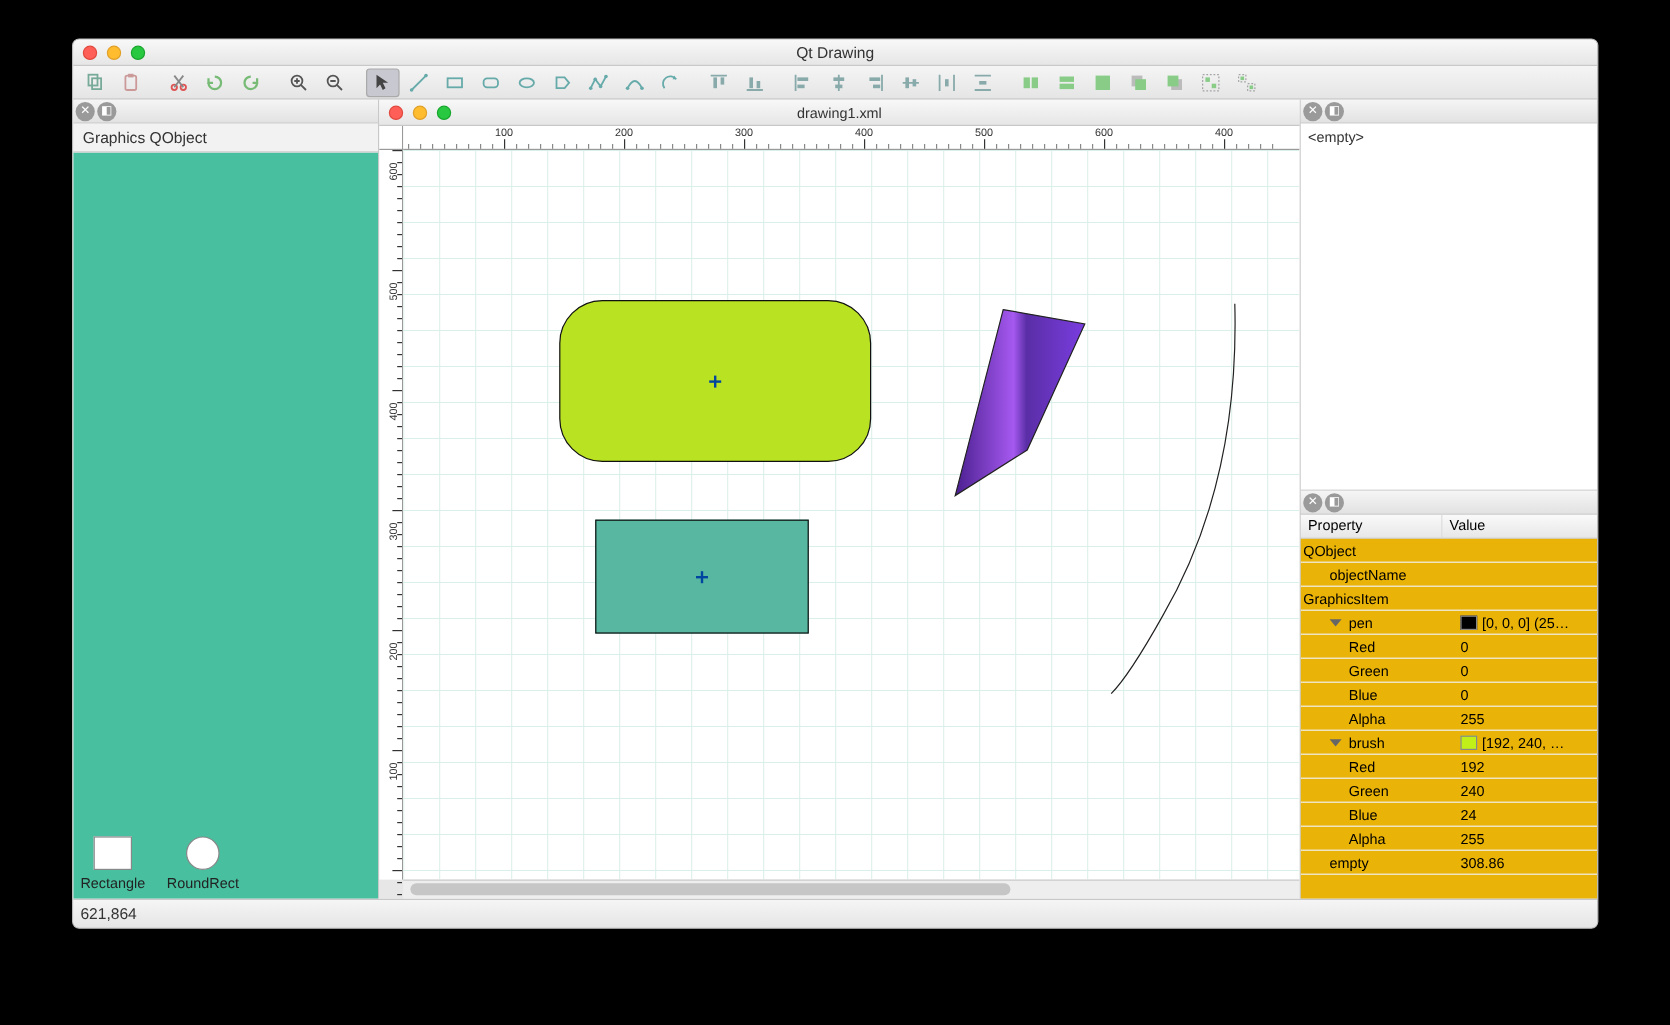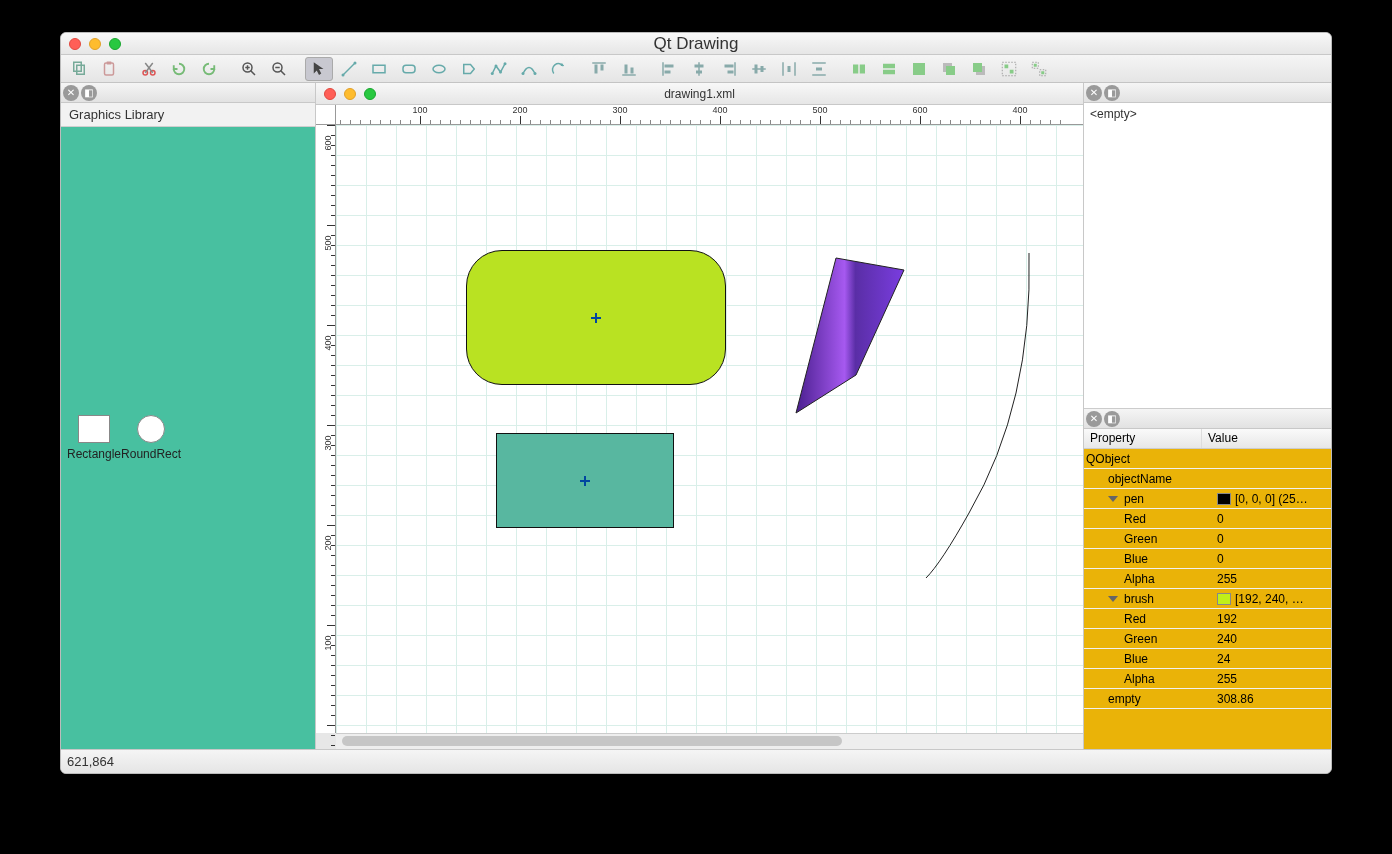--- a/index.html
+++ b/index.html
@@ -24,21 +24,21 @@
   display: flex;
   align-items: center;
   position: relative;
   border-bottom: 1px solid #c8c8c8;
 }
 .traffic-lights { display: flex; gap: 8px; margin-left: 8px; }
 .tl { width: 12px; height: 12px; border-radius: 50%; }
 .tl.red { background: #ff5f57; border: .5px solid #e1493f; }
 .tl.yellow { background: #febc2e; border: .5px solid #e1a028; }
 .tl.green { background: #28c840; border: .5px solid #19a62f; }
-.titlebar .title { position: absolute; left: 0; right: 0; text-align: center; font-size: 17px; color: #333; }
+.titlebar .title { position: absolute; left: 0; right: 0; text-align: center; font-size: 13px; color: #333; }
 
 .toolbar {
   height: 28px;
   background: linear-gradient(#f5f5f5,#e5e5e5);
   display: flex;
   align-items: center;
   gap: 2px;
   padding: 0 4px;
   border-bottom: 1px solid #c4c4c4;
 }
@@ -86,21 +86,22 @@
   width:0; height:0;
   border-top: 22px solid transparent;
   border-left: 18px solid #f2f2f2;
 }
 
 .library-body {
   flex: 1;
   background: #48c0a0;
   padding: 6px;
   display: flex;
-  align-items: center;
+  gap: 18px;
+  align-items: flex-end;
 }
 .lib-item { text-align: center; font-size: 12px; color: #222; }
 .lib-shape { width: 32px; height: 28px; background: #fff; border: 1px solid #888; margin: 0 auto 4px; }
 .lib-shape.round { border-radius: 50%; width: 28px; height: 28px; }
 
 .center-panel { flex: 1; display: flex; flex-direction: column; background: #e7e7e7; }
 .doc-title {
   height: 22px;
   background: linear-gradient(#f8f8f8,#e6e6e6);
   display: flex; align-items: center; position: relative;
@@ -393,21 +394,21 @@
       </div>
   </div>
 
   <div class="main-area">
 
     <div class="panel-left">
       <div class="panel-header">
         <div class="mini-btn">✕</div>
         <div class="mini-btn">◧</div>
       </div>
-      <div class="tab-label">Graphics Library</div>
+      <div class="tab-label">Graphics QObject</div>
       <div class="library-body">
         <div class="lib-item">
           <div class="lib-shape"></div>
           <div>Rectangle</div>
         </div>
         <div class="lib-item">
           <div class="lib-shape round"></div>
           <div>RoundRect</div>
         </div>
       </div>
@@ -629,20 +630,24 @@
         </div>
         <div class="props-body">
           <div class="prow section">
               <div class="k">QObject</div>
               <div class="v"></div>
             </div>
           <div class="prow sub">
               <div class="k">objectName</div>
               <div class="v"></div>
             </div>
+          <div class="prow section">
+              <div class="k">GraphicsItem</div>
+              <div class="v"></div>
+            </div>
           <div class="prow sub">
             <div class="k">
                 <span class="disclose"></span>
                 <span>pen</span>
               </div>
             <div class="v">
                 <span class="swatch" style="background:#000000"></span>
                 <span>[0, 0, 0] (25…</span>
               </div>
           </div>

